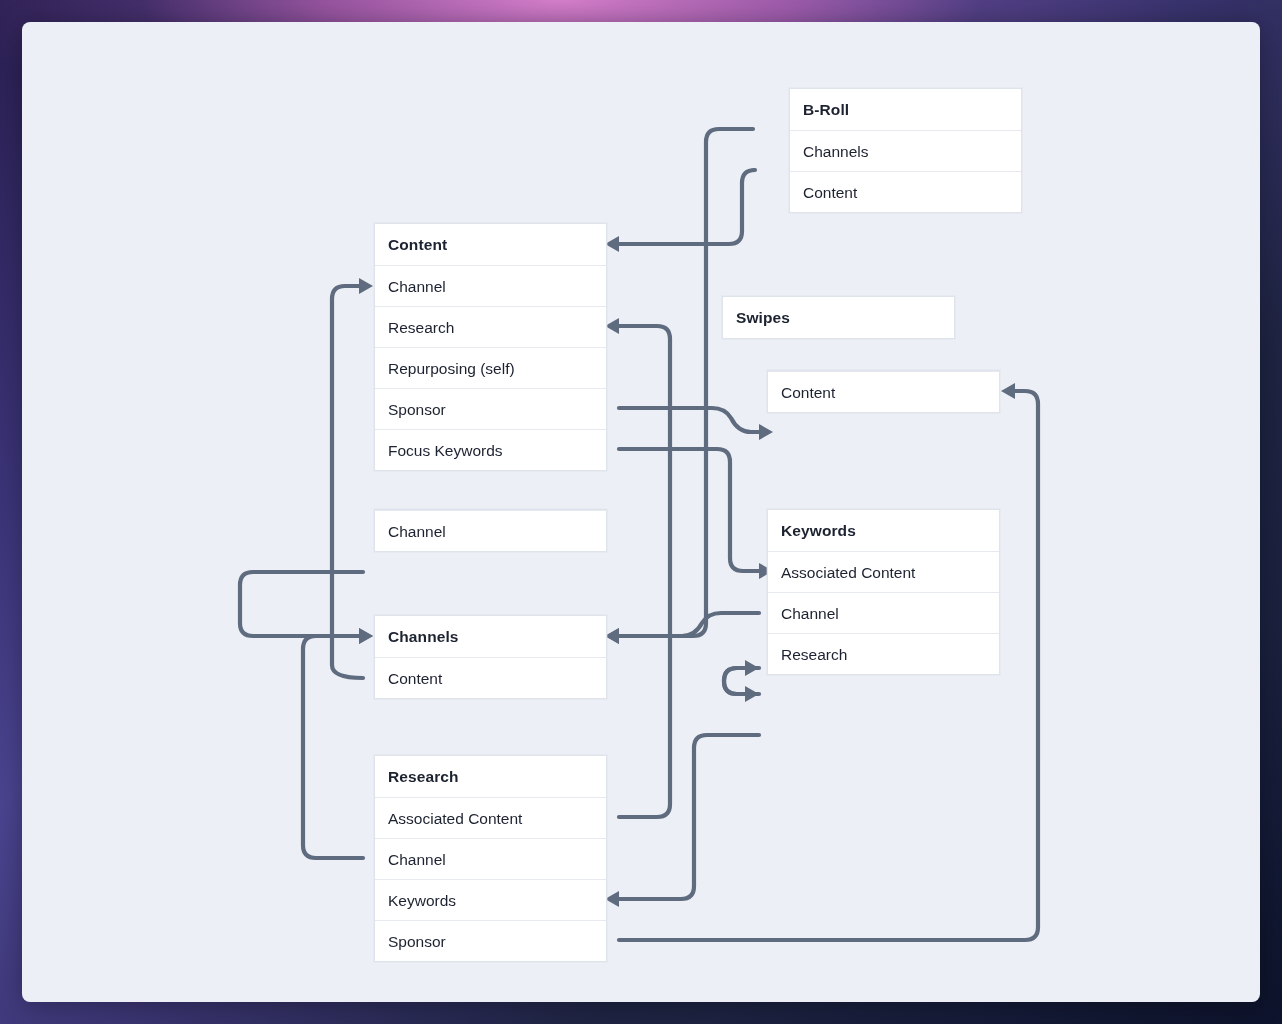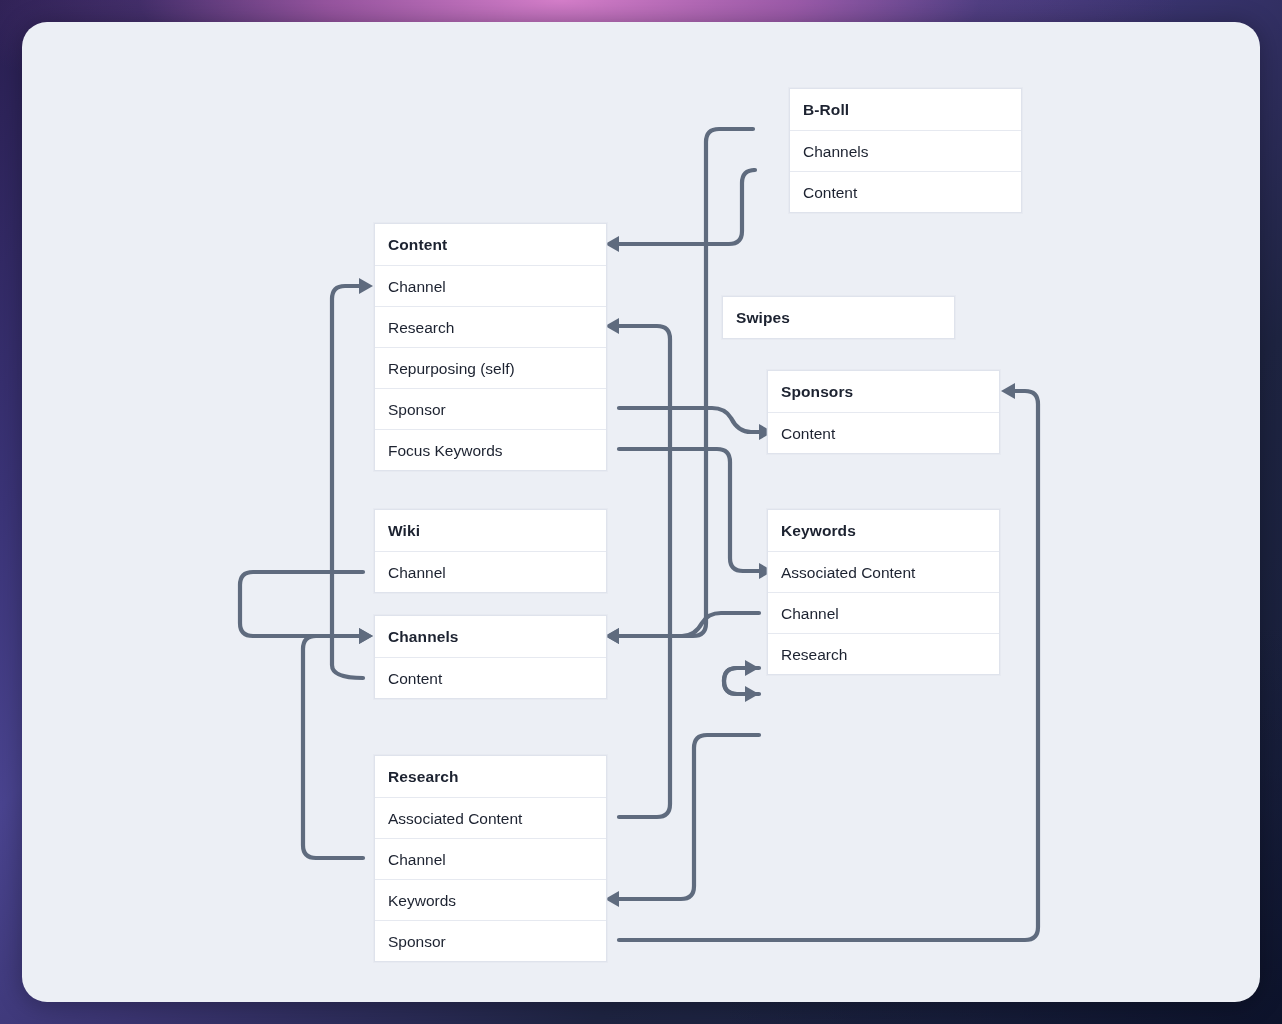--- a/index.html
+++ b/index.html
@@ -24,21 +24,21 @@
   #bg-glow-dark {
     position: absolute; right: 0; bottom: 0; width: 760px; height: 520px;
     background: radial-gradient(ellipse 560px 400px at 100% 100%,
                 rgba(12,18,42,0.92) 0%, rgba(18,24,52,0.55) 55%, rgba(20,26,60,0) 100%);
     pointer-events: none;
   }
   #canvas {
     position: absolute; left: 22px; top: 22px;
     width: 1238px; height: 980px;
     background: #eceff5;
-    border-radius: 25px;
+    border-radius: 8px;
     box-shadow: 0 2px 26px rgba(0,0,0,0.30);
     overflow: hidden;
   }
   .entity {
     position: absolute;
     width: 233px;
     background: #ffffff;
     border: 1px solid #dfe3ec;
     box-shadow: 0 0 0 1px rgba(223,227,236,0.35);
   }
@@ -127,26 +127,24 @@
     <div class="row">Sponsor</div>
     <div class="row">Focus Keywords</div>
   </div>
 
 
   <div class="entity" style="left:700px; top:274px;">
     <div class="row header">Swipes</div>
   </div>
 
   <div class="entity" style="left:745px; top:348px;">
-    <div class="row header">Sponsors</div>
     <div class="row">Content</div>
   </div>
 
   <div class="entity" style="left:352px; top:487px;">
-    <div class="row header">Wiki</div>
     <div class="row">Channel</div>
   </div>
 
   <div class="entity" style="left:745px; top:487px;">
     <div class="row header">Keywords</div>
     <div class="row">Associated Content</div>
     <div class="row">Channel</div>
     <div class="row">Research</div>
   </div>
 

